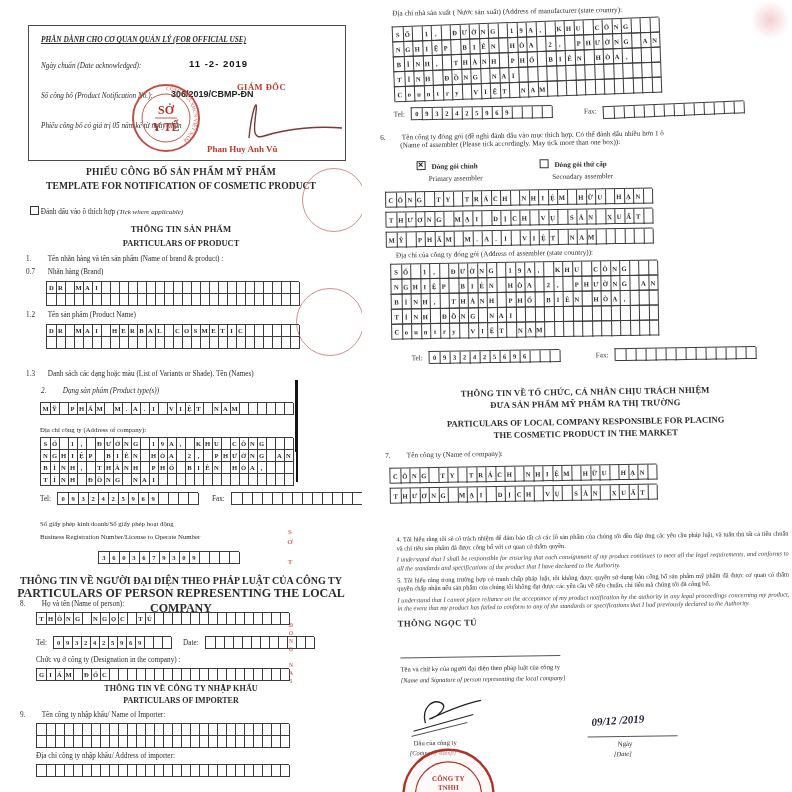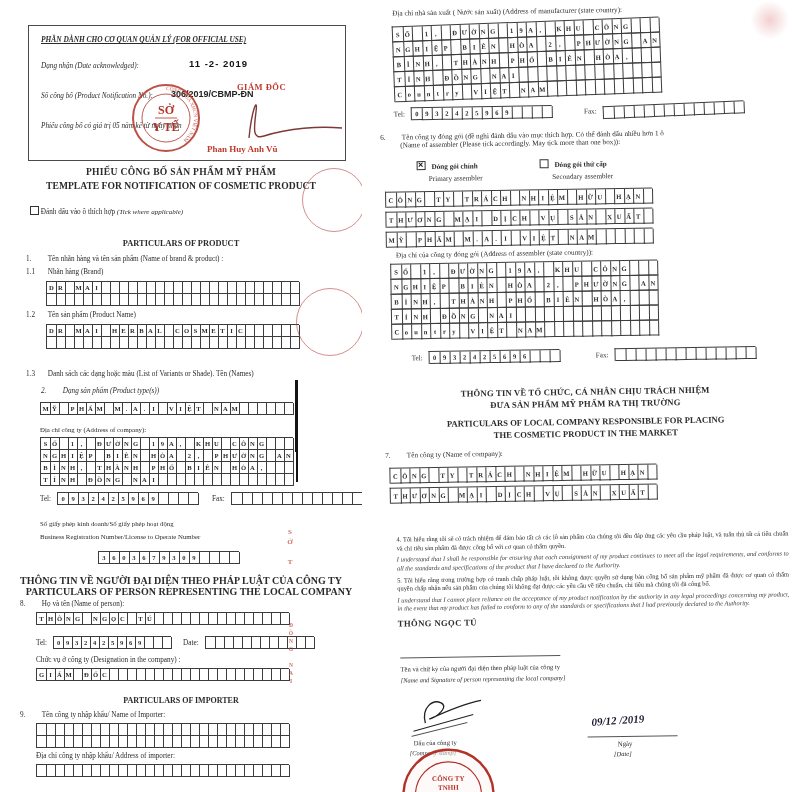--- a/index.html
+++ b/index.html
@@ -46,21 +46,21 @@
   .handwrite{font-style:italic;font-weight:bold;font-size:11px;color:#1a1a2e;transform:rotate(-3deg);}
   svg text{font-family:"Liberation Serif",serif;}
 </style>
 </head>
 <body>
 
 <div class="page" id="page-left">
 
   <div class="abs" id="official-box" style="left:28px;top:25px;width:316px;height:134px;">
     <div class="abs head" style="left:12px;top:9px;">PHẦN DÀNH CHO CƠ QUAN QUẢN LÝ (FOR OFFICIAL USE)</div>
-    <div class="abs lbl it" style="left:12px;top:36px;">Dạng nhận (Date acknowledged):</div>
+    <div class="abs lbl it" style="left:12px;top:36px;">Ngày chuẩn (Date acknowledged):</div>
     <div class="abs stamp-date" style="left:160px;top:32px;">11 -2- 2019</div>
     <div class="abs lbl it" style="left:12px;top:66px;">Số công bố (Product Notification No.):</div>
     <div class="abs notif-no" style="left:142px;top:63px;">306/2019/CBMP-ĐN</div>
     <div class="abs lbl it" style="left:12px;top:96px;width:150px;">Phiếu công bố có giá trị 05 năm kể từ ngày nhận</div>
 
     <svg class="abs" style="left:100px;top:55px;" width="74" height="74" viewBox="0 0 74 74">
       <circle cx="37" cy="37" r="33" fill="none" stroke="#b23227" stroke-width="2" opacity="0.85"></circle>
       <circle cx="37" cy="37" r="24" fill="none" stroke="#b23227" stroke-width="1" opacity="0.8"></circle>
       <defs>
           <path id="ringpath" d="M37,9 a28,28 0 1,1 -0.01,0"></path>
@@ -80,28 +80,29 @@
 
   <div class="abs center" style="top:166px;font-size:9.6px;font-weight:bold;letter-spacing:.3px;">PHIẾU CÔNG BỐ SẢN PHẨM MỸ PHẨM</div>
   <div class="abs center" style="top:180px;font-size:9.6px;font-weight:bold;">TEMPLATE FOR NOTIFICATION OF COSMETIC PRODUCT</div>
 
   <div class="abs lbl" style="left:30px;top:206px;">
     <span class="cb"></span>
     <span>Đánh dấu vào ô thích hợp</span>
     <i>(Tick where applicable)</i>
   </div>
 
+  <div class="abs center h-vn" style="top:224px;">THÔNG TIN SẢN PHẨM</div>
   <div class="abs center h-en" style="top:239px;">PARTICULARS OF PRODUCT</div>
 
   <div class="abs lbl" style="left:26px;top:255px;">
     <span class="num">1.</span>
     <span>Tên nhãn hàng và tên sản phẩm (Name of brand &amp; product) :</span>
   </div>
   <div class="abs lbl" style="left:26px;top:268px;">
-    <span class="num">1.1</span>
+    <span class="num">0.7</span>
     <span>Nhãn hàng (Brand)</span>
   </div>
   <div class="abs stack" style="left:46px;top:281px;">
     <div class="cgrid" style="grid-template-columns: repeat(28, var(--cw, 9px));">
         <span class="cell">D</span>
         <span class="cell">R</span>
         <span class="cell"></span>
         <span class="cell">M</span>
         <span class="cell">A</span>
         <span class="cell">I</span>
@@ -440,21 +441,21 @@
       <span class="cell">3</span>
       <span class="cell">0</span>
       <span class="cell">9</span>
       <span class="cell"></span>
       <span class="cell"></span>
       <span class="cell"></span>
       <span class="cell"></span>
     </div>
 
   <div class="abs center" style="top:575px;font-size:10px;font-weight:bold;">THÔNG TIN VỀ NGƯỜI ĐẠI DIỆN THEO PHÁP LUẬT CỦA CÔNG TY</div>
-  <div class="abs center" style="top:586px;font-size:10px;font-weight:bold;padding-left:8px;">PARTICULARS OF PERSON REPRESENTING THE LOCAL COMPANY</div>
+  <div class="abs center" style="top:586px;font-size:12px;font-weight:bold;">PARTICULARS OF PERSON REPRESENTING THE LOCAL COMPANY</div>
 
   <div class="abs lbl" style="left:20px;top:600px;">
     <span class="num">8.</span>
     <span>Họ và tên (Name of person):</span>
   </div>
   <div class="abs cgrid" style="left: 36px; top: 612px; grid-template-columns: repeat(28, var(--cw, 9px));">
       <span class="cell">T</span>
       <span class="cell">H</span>
       <span class="cell">Ô</span>
       <span class="cell">N</span>
@@ -543,20 +544,21 @@
       <span class="cell"></span>
       <span class="cell"></span>
       <span class="cell"></span>
       <span class="cell"></span>
       <span class="cell"></span>
       <span class="cell"></span>
       <span class="cell"></span>
       <span class="cell"></span>
     </div>
 
+  <div class="abs center h-vn" style="top:684px;font-size:8px;">THÔNG TIN VỀ CÔNG TY NHẬP KHẨU</div>
   <div class="abs center h-en" style="top:696px;font-size:8px;">PARTICULARS OF IMPORTER</div>
   <div class="abs lbl" style="left:20px;top:711px;">
     <span class="num">9.</span>
     <span>Tên công ty nhập khẩu/ Name of Importer:</span>
   </div>
   <div class="abs stack" style="left:36px;top:723px;">
     <div class="cgrid" style="grid-template-columns: repeat(28, var(--cw, 9px));">
         <span class="cell"></span>
         <span class="cell"></span>
         <span class="cell"></span>

